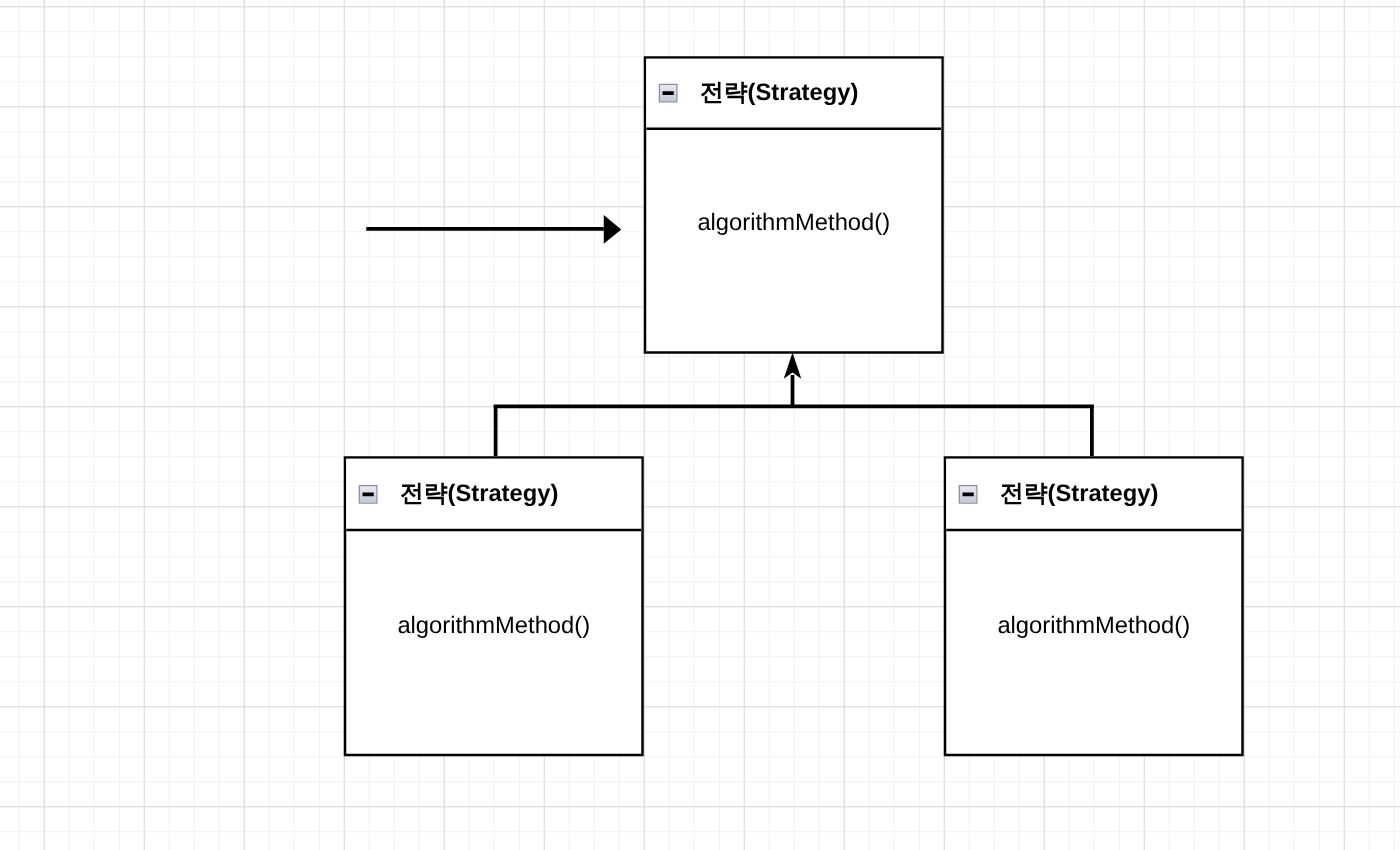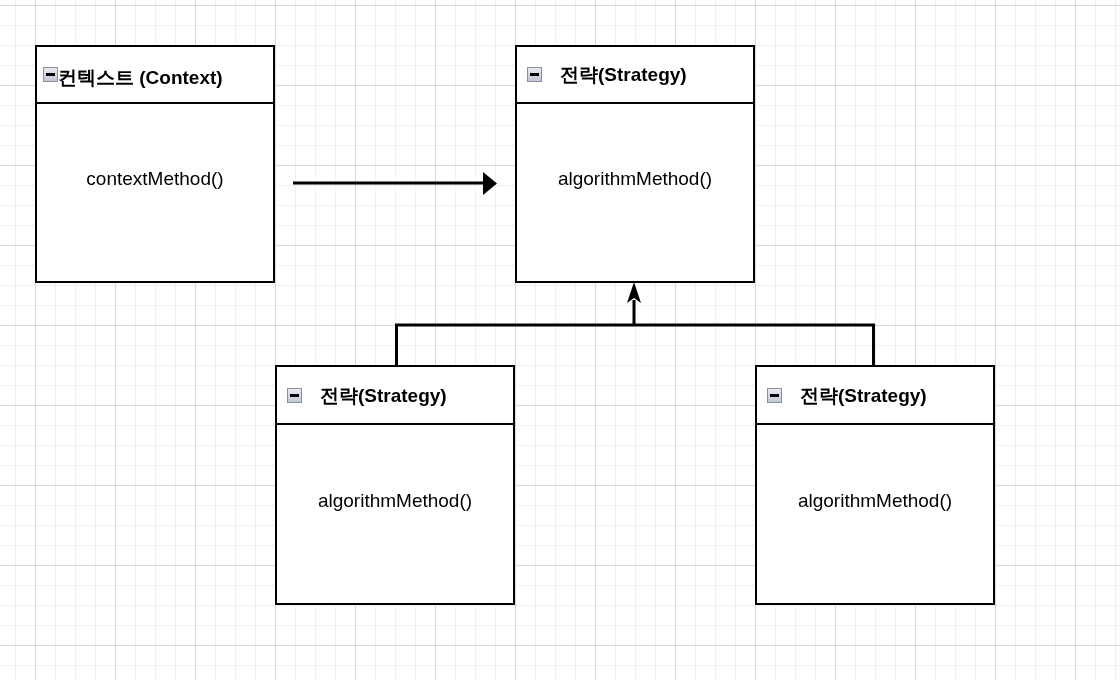--- a/index.html
+++ b/index.html
@@ -140,29 +140,20 @@
       <line x1="634" y1="325" x2="634" y2="300" stroke="#000000" stroke-width="3"></line>
       <polygon points="634,282 627,303 634,298 641,303" fill="#000000"></polygon>
 
       <line x1="395" y1="325" x2="875" y2="325" stroke="#000000" stroke-width="3"></line>
 
       <line x1="396.5" y1="324" x2="396.5" y2="366" stroke="#000000" stroke-width="3"></line>
       <line x1="873.5" y1="324" x2="873.5" y2="366" stroke="#000000" stroke-width="3"></line>
     </g>
   </svg>
 
-  <div class="uml-box" id="box-context">
-    <div class="uml-header">
-      <span class="collapse-icon"></span>
-      <span class="uml-title">컨텍스트 (Context)</span>
-    </div>
-    <div class="uml-body">
-      <span class="uml-method">contextMethod()</span>
-    </div>
-  </div>
 
   <div class="uml-box" id="box-strategy">
     <div class="uml-header">
       <span class="collapse-icon"></span>
       <span class="uml-title">전략(Strategy)</span>
     </div>
     <div class="uml-body">
       <span class="uml-method">algorithmMethod()</span>
     </div>
   </div>

